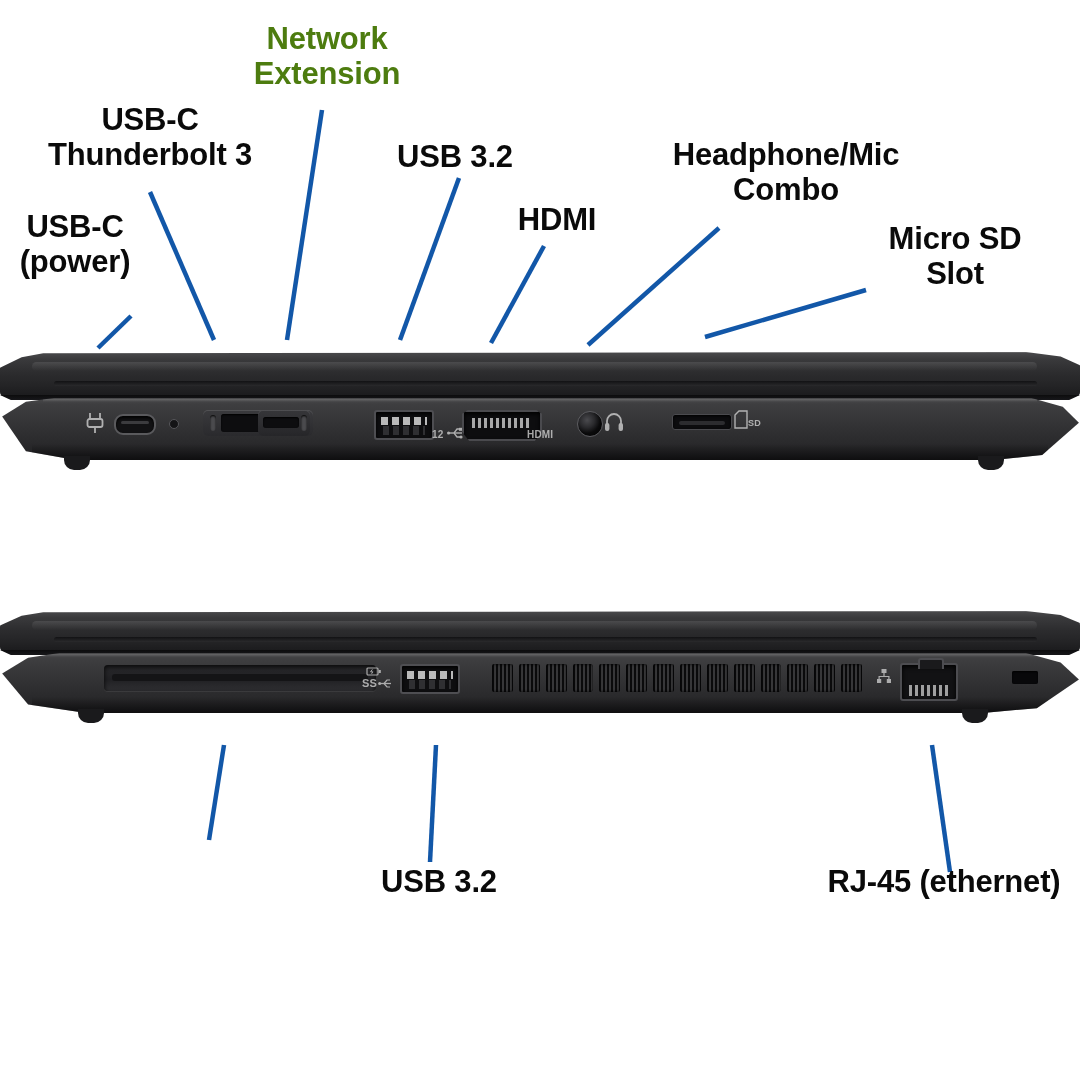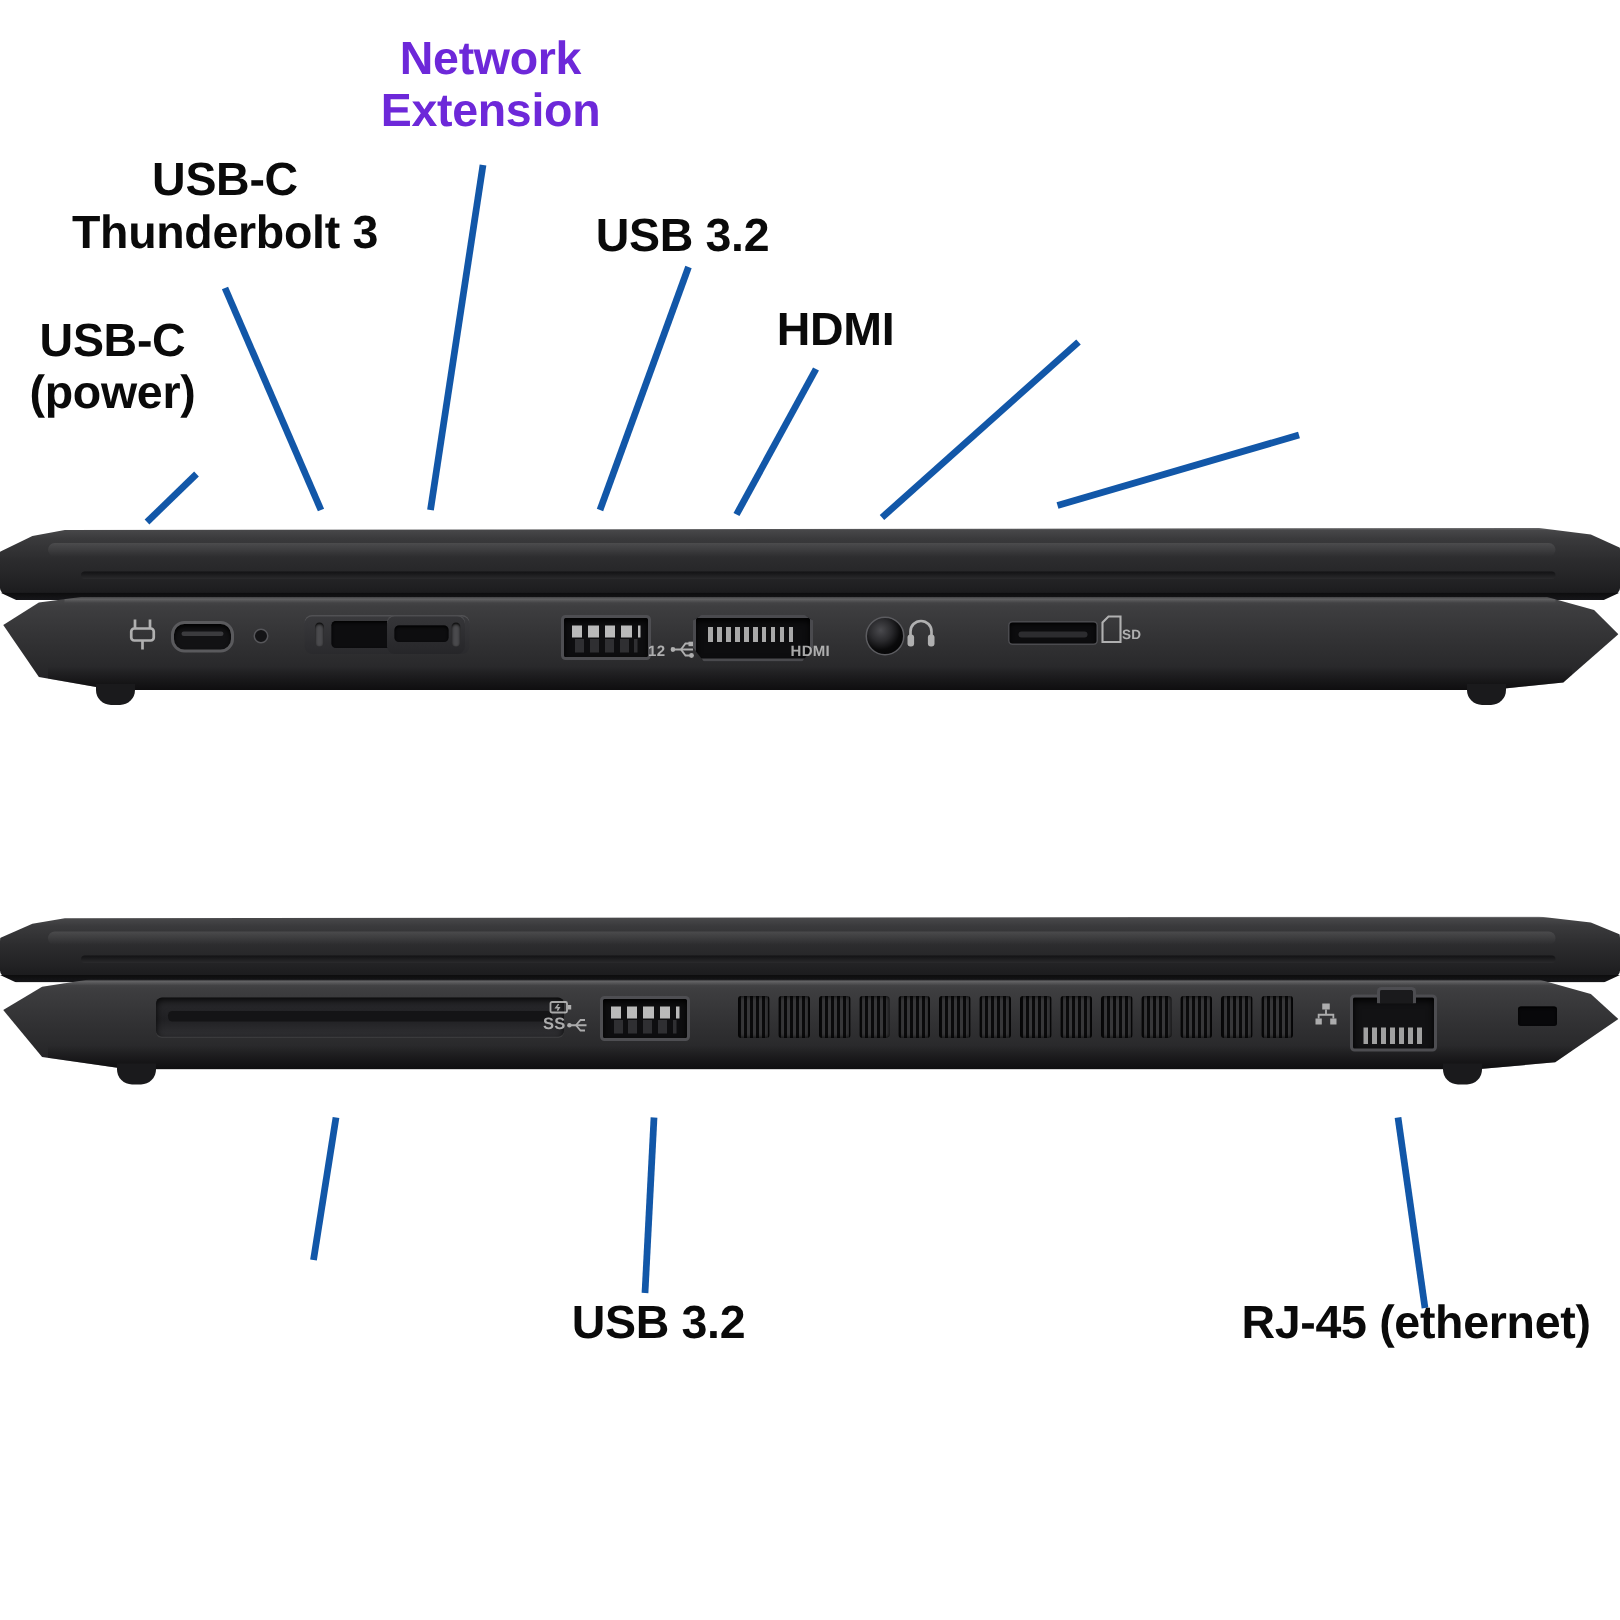--- a/index.html
+++ b/index.html
@@ -470,20 +470,24 @@
       <line x1="705" y1="337" x2="866" y2="290" stroke="#1257a8" stroke-width="4.5" stroke-linecap="butt"></line>
       <line x1="224" y1="745" x2="209" y2="840" stroke="#1257a8" stroke-width="4.5" stroke-linecap="butt"></line>
       <line x1="436" y1="745" x2="430" y2="862" stroke="#1257a8" stroke-width="4.5" stroke-linecap="butt"></line>
       <line x1="932" y1="745" x2="950" y2="872" stroke="#1257a8" stroke-width="4.5" stroke-linecap="butt"></line>
     </svg>
 
   <div class="callout" id="c0" style="left: 10px; top: 210px; width: 130px; color: rgb(10, 10, 10);">USB-C
 (power)</div>
   <div class="callout" id="c1" style="left: 30px; top: 103px; width: 240px; color: rgb(10, 10, 10);">USB-C
 Thunderbolt 3</div>
-  <div class="callout" id="c2" style="left: 248px; top: 22px; width: 158px; color: #6d28d9;">Network
+  <div class="callout" id="c2" style="left: 248px; top: 22px; width: 158px; color: #4d7c0f;">Network
 Extension</div>
   <div class="callout" id="c3" style="left: 394px; top: 140px; width: 122px; color: rgb(10, 10, 10);">USB 3.2</div>
   <div class="callout" id="c4" style="left: 508px; top: 203px; width: 98px; color: rgb(10, 10, 10);">HDMI</div>
+  <div class="callout" id="c5" style="left: 645px; top: 138px; width: 282px; color: rgb(10, 10, 10);">Headphone/Mic
+Combo</div>
+  <div class="callout" id="c6" style="left: 872px; top: 222px; width: 166px; color: rgb(10, 10, 10);">Micro SD
+Slot</div>
   <div class="callout" id="c8" style="left: 378px; top: 865px; width: 122px; color: rgb(10, 10, 10);">USB 3.2</div>
   <div class="callout" id="c9" style="left: 806px; top: 865px; width: 276px; color: rgb(10, 10, 10);">RJ-45 (ethernet)</div>
 
 </div>
 
 </body></html>

